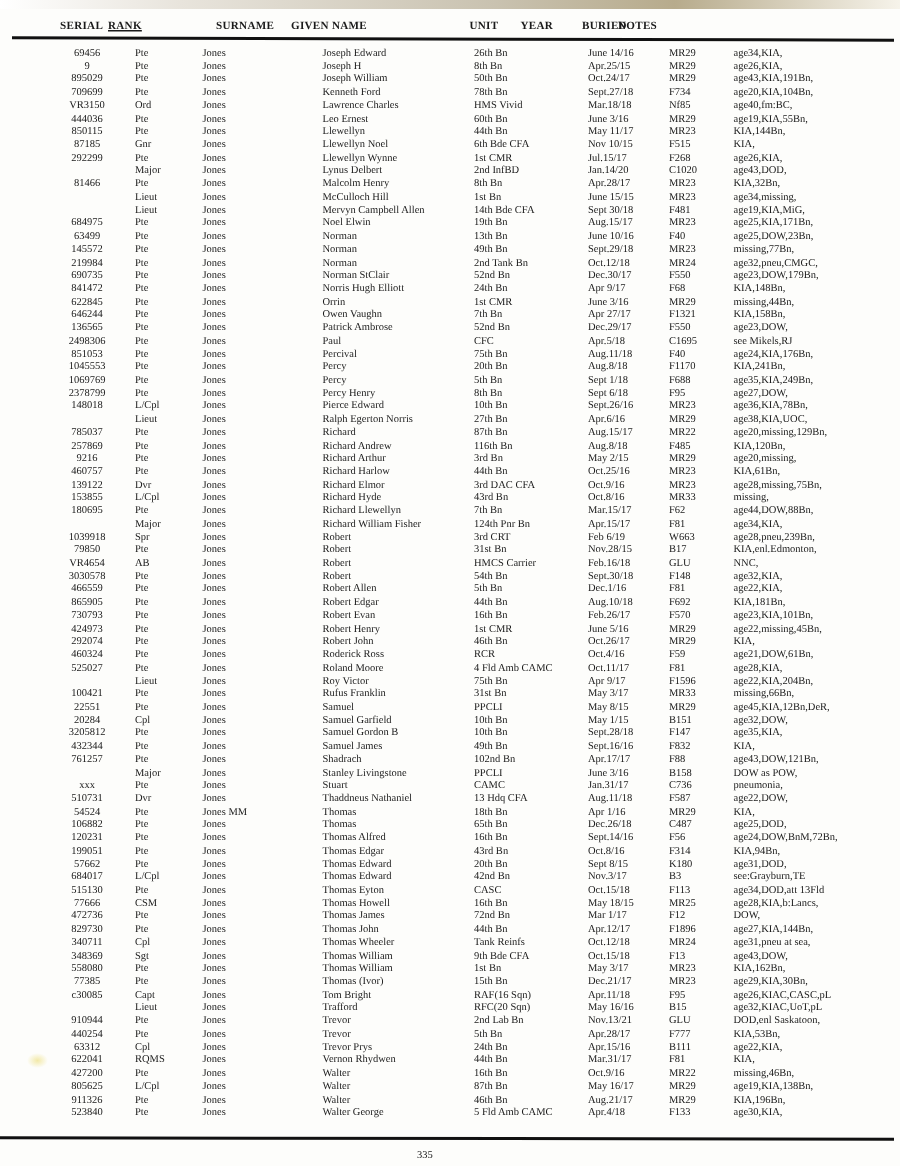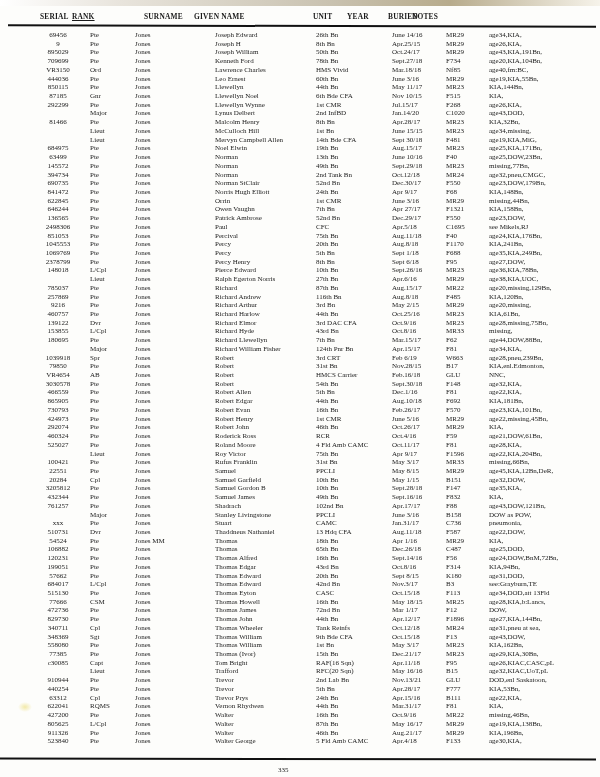--- a/index.html
+++ b/index.html
@@ -227,21 +227,21 @@
         <span class="c-serial">145572</span>
         <span class="c-rank">Pte</span>
         <span class="c-surname">Jones</span>
         <span class="c-given">Norman</span>
         <span class="c-unit">49th Bn</span>
         <span class="c-year">Sept.29/18</span>
         <span class="c-buried">MR23</span>
         <span class="c-notes">missing,77Bn,</span>
       </div>
       <div class="row">
-        <span class="c-serial">394734</span>
+        <span class="c-serial">219984</span>
         <span class="c-rank">Pte</span>
         <span class="c-surname">Jones</span>
         <span class="c-given">Norman</span>
         <span class="c-unit">2nd Tank Bn</span>
         <span class="c-year">Oct.12/18</span>
         <span class="c-buried">MR24</span>
         <span class="c-notes">age32,pneu,CMGC,</span>
       </div>
       <div class="row">
         <span class="c-serial">690735</span>

